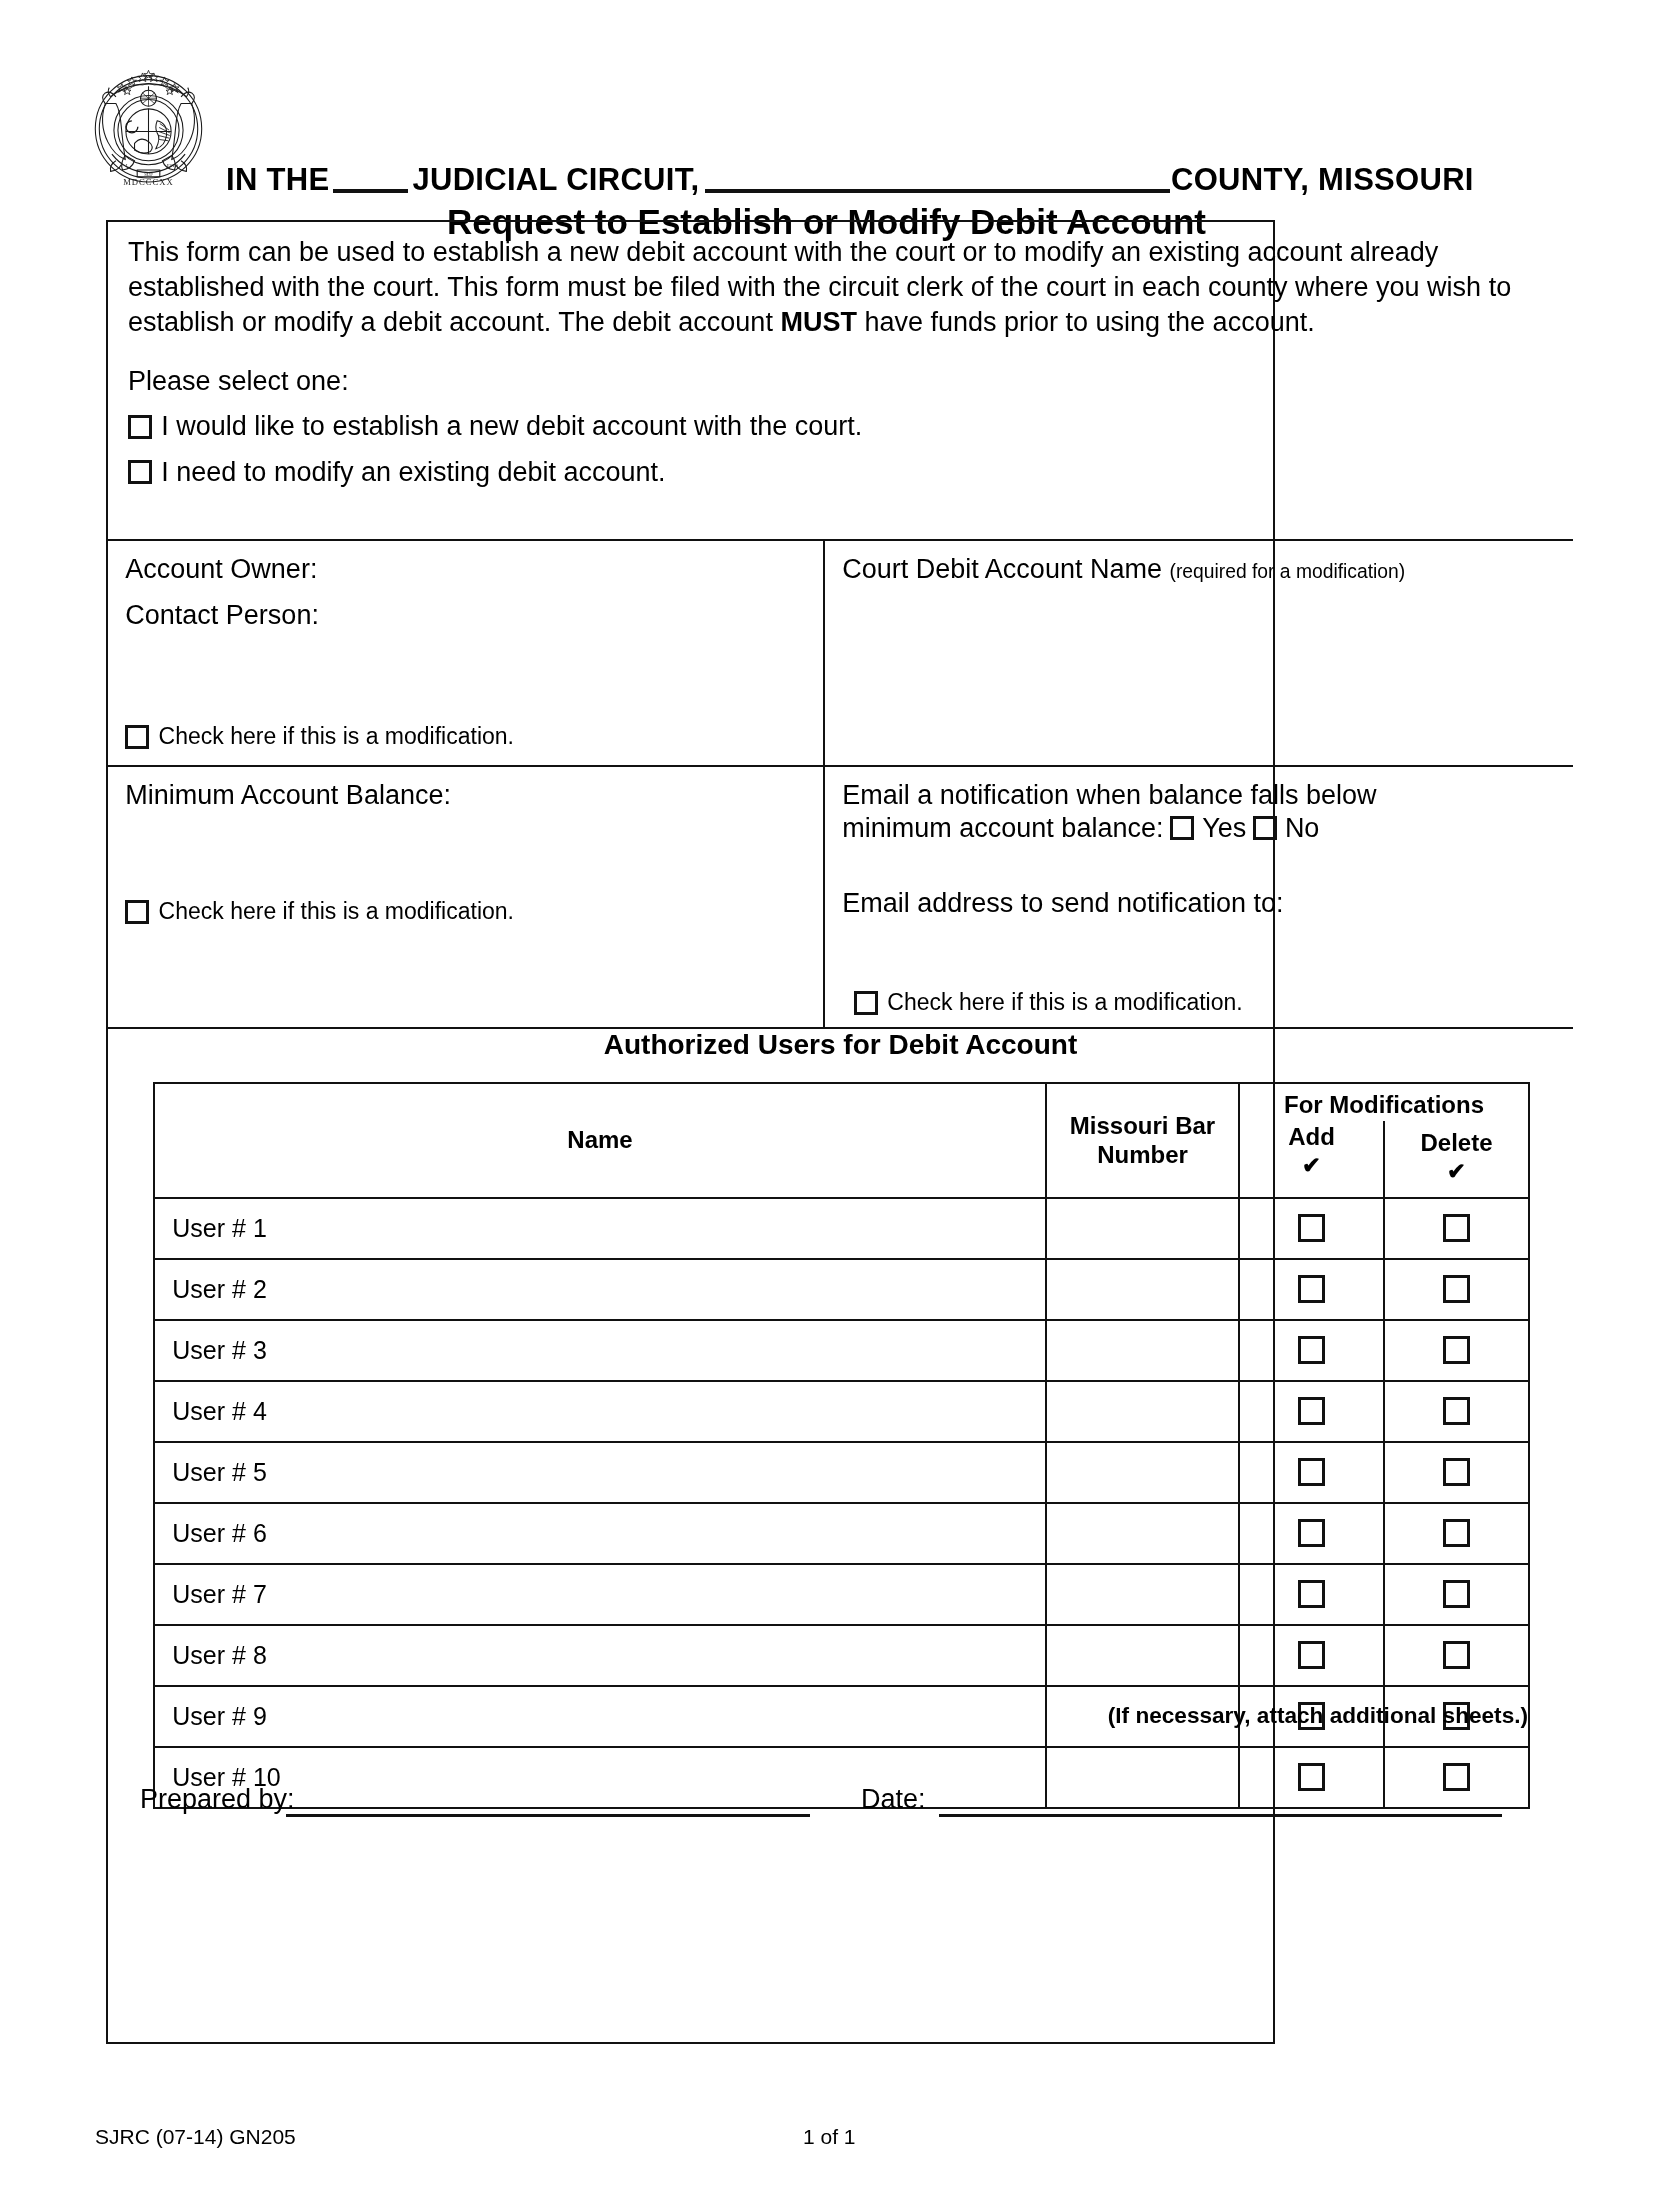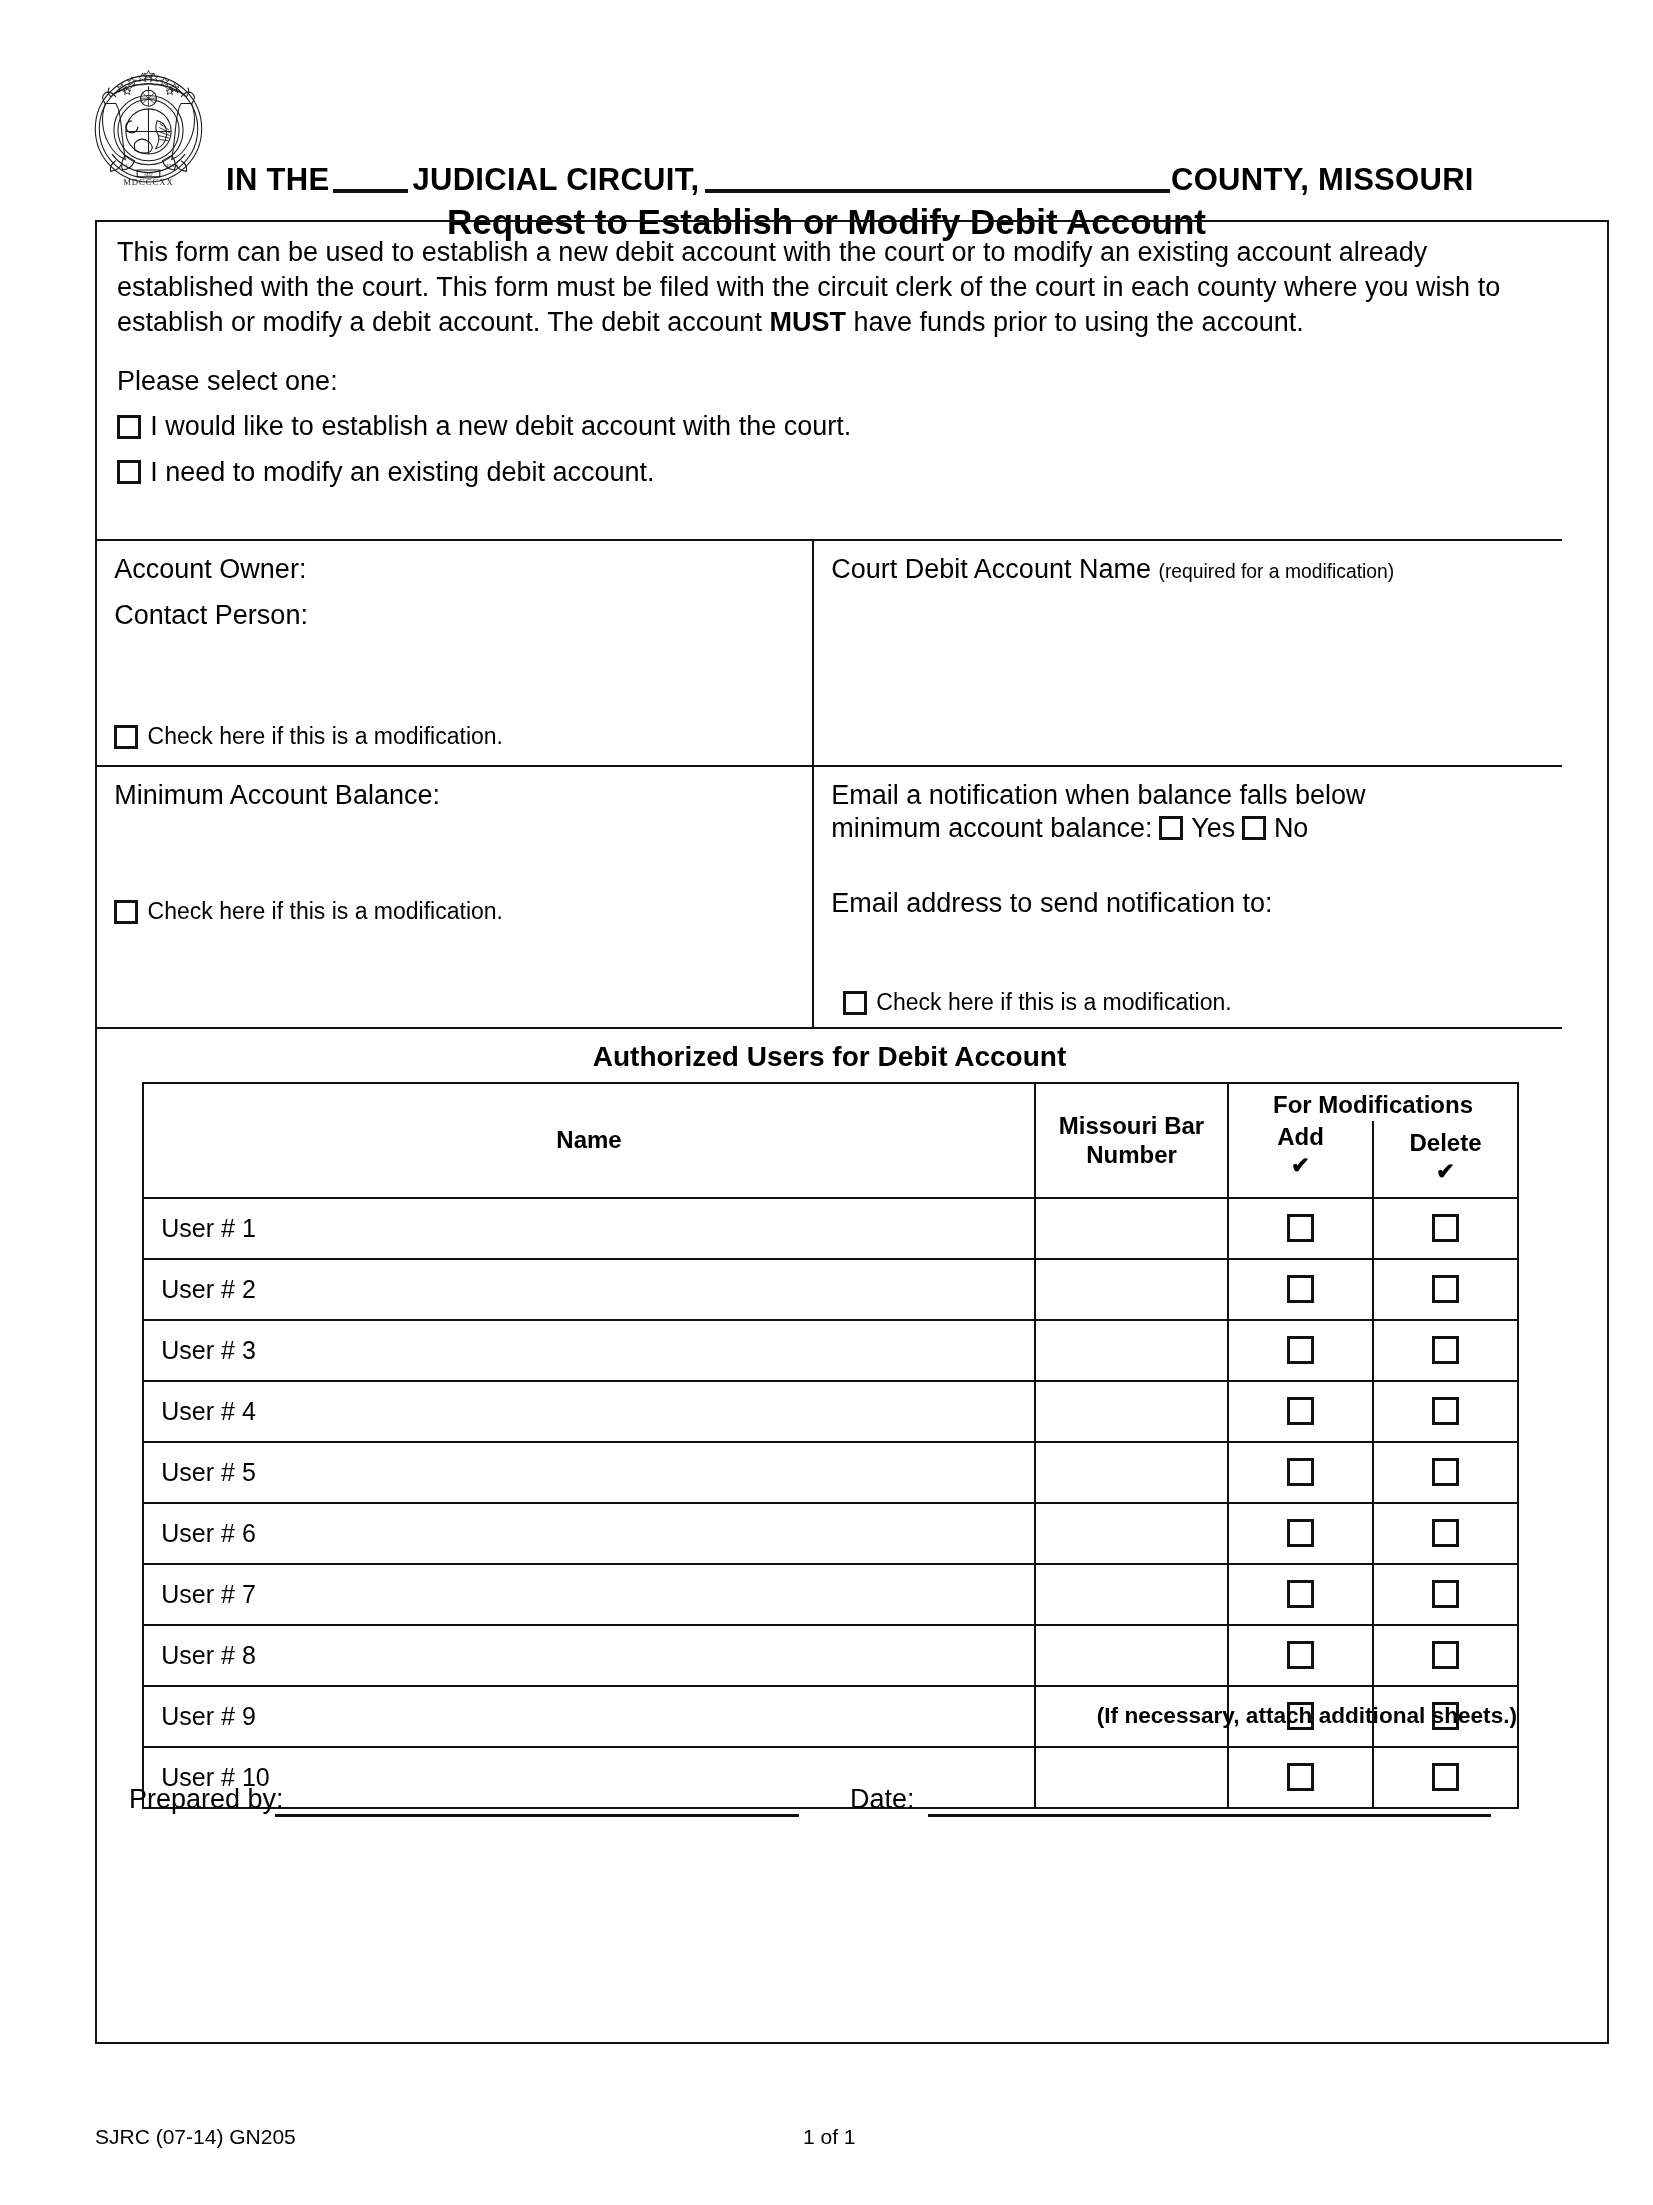--- a/index.html
+++ b/index.html
@@ -72,23 +72,23 @@
     width: 1653px;
     text-align: center;
     font-size: 35px;
     font-weight: bold;
     line-height: 1;
   }
 
   
   .form-box {
     position: absolute;
-    left: 95px;
+    left: 106px;
     top: 220px;
-    width: 1514px;
+    width: 1169px;
     height: 1824px;
     border: 2.7px solid #111;
     box-sizing: border-box;
   }
 
   
   .sec-intro {
     position: absolute;
     left: 0; top: 0;
     width: 1465px;
@@ -202,21 +202,20 @@
     position: absolute;
     left: 0; top: 807px;
     width: 1465px;
     height: 1014px;
     box-sizing: border-box;
   }
   .users-title {
     text-align: center;
     font-size: 28px;
     font-weight: bold;
-    margin-top: 12px;
   }
 
   table.users {
     position: absolute;
     left: 45px;
     top: 53px;
     width: 1375px;
     border-collapse: collapse;
     table-layout: fixed;
   }

